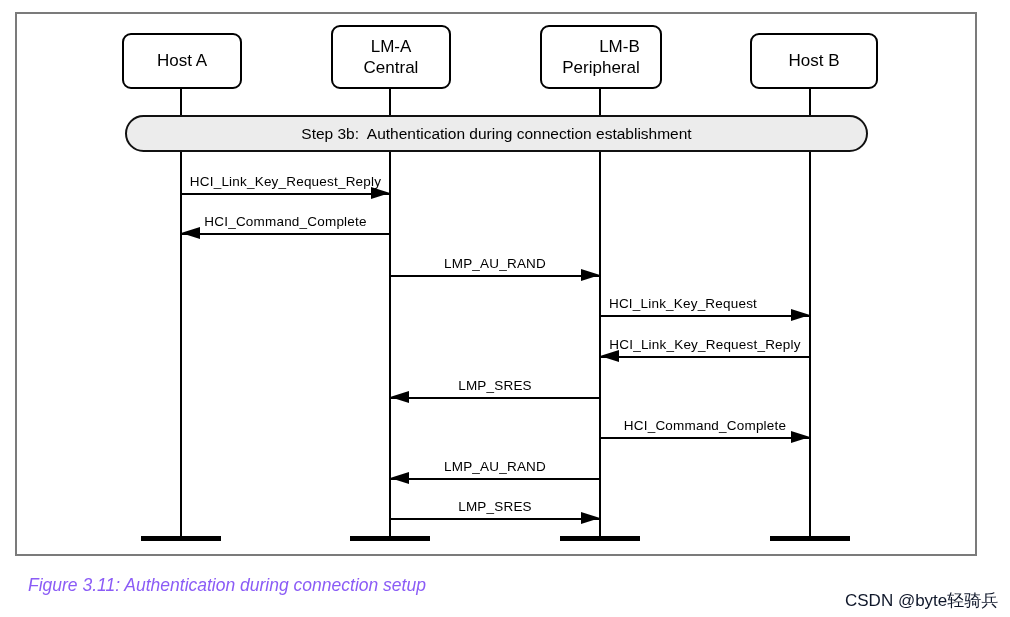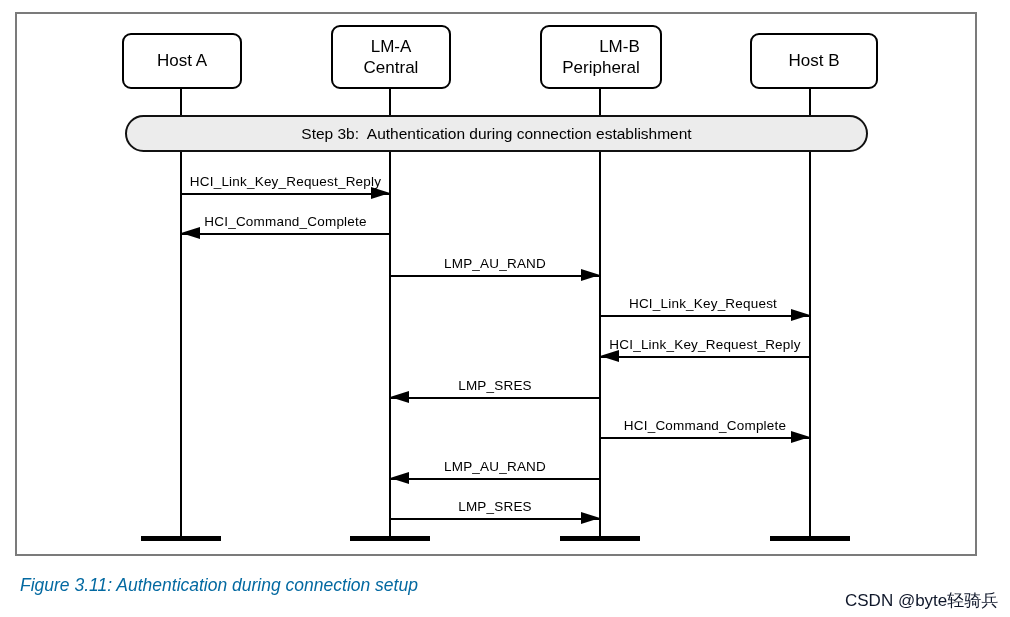--- a/index.html
+++ b/index.html
@@ -30,21 +30,21 @@
   #diagram-layers{position:absolute;left:0;top:0;width:100%;height:100%;z-index:2;}
   #message-layer{position:absolute;left:0;top:0;width:100%;height:100%;z-index:5;}
   .msg-label{
     position:absolute;white-space:nowrap;font-size:13.5px;letter-spacing:0.2px;
     height:18px;line-height:18px;
   }
   .head{position:absolute;width:0;height:0;border-top:6.5px solid transparent;border-bottom:6.5px solid transparent;}
   .hr{border-left:19px solid #000;}
   .hl{border-right:19px solid #000;}
   .caption{
-    position:absolute;left:20px;top:575px;font-size:17.5px;font-style:italic;color:#0369a1;
+    position:absolute;left:28px;top:575px;font-size:17.5px;font-style:italic;color:#8b5cf6;
   }
   .watermark{
     position:absolute;left:845px;top:589px;font-size:17px;color:#0f172a;
   }
 </style>
 </head>
 <body>
 
 <div class="stage">
   <div class="frame"></div>
@@ -82,21 +82,21 @@
   <div id="message-layer">
       <div class="msg-label" style="position: absolute; left: 285.5px; top: 173px; transform: translateX(-50%);">HCI_Link_Key_Request_Reply</div>
       <div style="position: absolute; left: 181px; top: 193px; width: 209px; height: 2px; background: rgb(0, 0, 0);"></div>
       <div class="head hr" style="position: absolute; top: 187px; left: 371px;"></div>
       <div class="msg-label" style="position: absolute; left: 285.5px; top: 213px; transform: translateX(-50%);">HCI_Command_Complete</div>
       <div style="position: absolute; left: 181px; top: 233px; width: 209px; height: 2px; background: rgb(0, 0, 0);"></div>
       <div class="head hl" style="position: absolute; top: 227px; left: 181px;"></div>
       <div class="msg-label" style="position: absolute; left: 495px; top: 255px; transform: translateX(-50%);">LMP_AU_RAND</div>
       <div style="position: absolute; left: 390px; top: 275px; width: 210px; height: 2px; background: rgb(0, 0, 0);"></div>
       <div class="head hr" style="position: absolute; top: 269px; left: 581px;"></div>
-      <div class="msg-label" style="position: absolute; left: 703px; top: 295px; transform: translateX(-50%);">HCI_Link_Key_Request</div>
+      <div class="msg-label" style="position: absolute; left: 683px; top: 295px; transform: translateX(-50%);">HCI_Link_Key_Request</div>
       <div style="position: absolute; left: 600px; top: 315px; width: 210px; height: 2px; background: rgb(0, 0, 0);"></div>
       <div class="head hr" style="position: absolute; top: 309px; left: 791px;"></div>
       <div class="msg-label" style="position: absolute; left: 705px; top: 336px; transform: translateX(-50%);">HCI_Link_Key_Request_Reply</div>
       <div style="position: absolute; left: 600px; top: 356px; width: 210px; height: 2px; background: rgb(0, 0, 0);"></div>
       <div class="head hl" style="position: absolute; top: 350px; left: 600px;"></div>
       <div class="msg-label" style="position: absolute; left: 495px; top: 377px; transform: translateX(-50%);">LMP_SRES</div>
       <div style="position: absolute; left: 390px; top: 397px; width: 210px; height: 2px; background: rgb(0, 0, 0);"></div>
       <div class="head hl" style="position: absolute; top: 391px; left: 390px;"></div>
       <div class="msg-label" style="position: absolute; left: 705px; top: 417px; transform: translateX(-50%);">HCI_Command_Complete</div>
       <div style="position: absolute; left: 600px; top: 437px; width: 210px; height: 2px; background: rgb(0, 0, 0);"></div>

